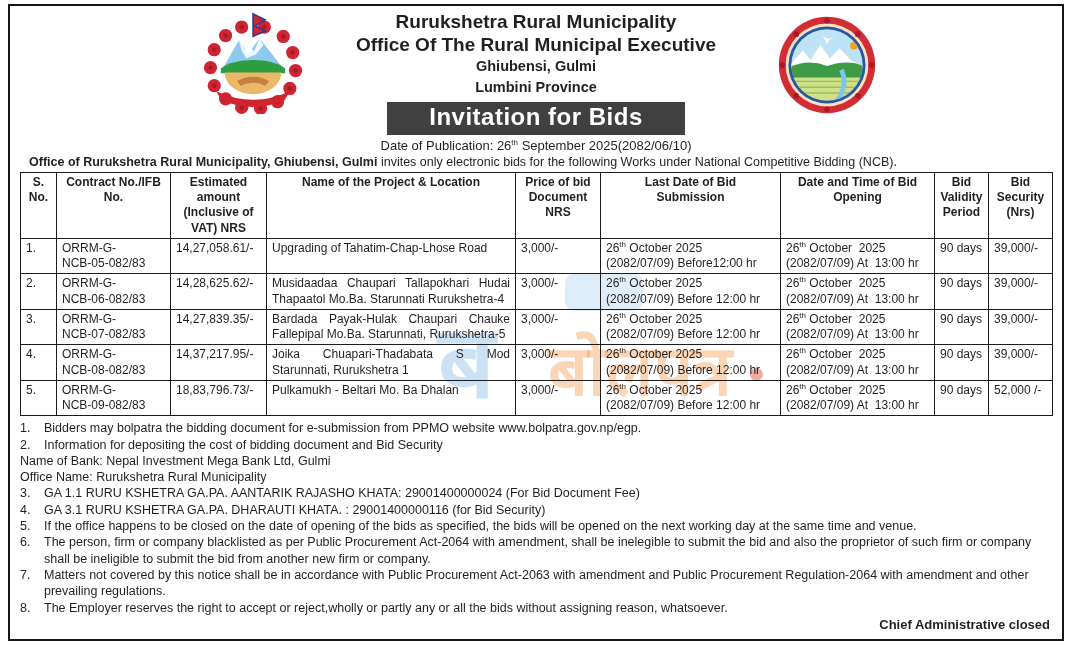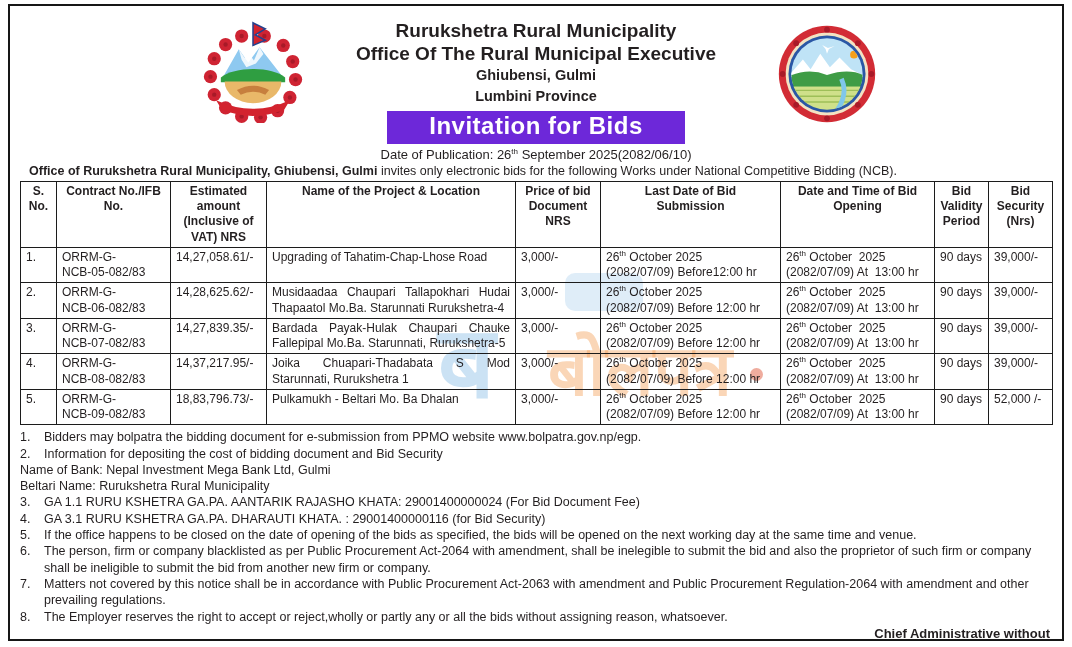--- a/index.html
+++ b/index.html
@@ -14,28 +14,28 @@
   }
   .watermark { position:absolute; z-index:1; pointer-events:none; font-weight:bold; }
   .wm-box { position:absolute; left:565px; top:273px; width:78px; height:38px;
             background:rgba(140,190,230,0.28); border-radius:10px; }
   .wm-big { position:absolute; left:438px; top:312px; font-size:100px; line-height:1;
             color:rgba(140,190,230,0.45); }
   .wm-orange { position:absolute; left:548px; top:336px; font-size:70px; line-height:1;
                color:rgba(242,153,74,0.40); }
   .wm-dot { position:absolute; left:750px; top:368px; width:13px; height:13px;
             border-radius:50%; background:rgba(220,70,40,0.45); }
-  .content { position:relative; z-index:2; padding:15px 20px 0;border-radius:17px; }
+  .content { position:relative; z-index:2; padding:6px 20px 0;border-radius:17px; }
   .head { position:relative; text-align:center; padding-top:4px; }
   .logo { position:absolute; top:4px; }
   .logo.left { left:180px; width:106px; height:104px; }
   .logo.right { left:750px; width:114px; height:106px; top:6px; }
   .h1 { font-size:19px; font-weight:bold; line-height:1.22; }
   .h2 { font-size:14.5px; font-weight:bold; line-height:1.4; }
-  .banner { display:inline-block; background:#6d28d9; color:#fff; font-size:24px;
+  .banner { display:inline-block; background:#404040; color:#fff; font-size:24px;
             font-weight:bold; padding:1px 42px 4px; margin-top:5px; letter-spacing:0.5px; }
   .pub { font-size:13px; font-weight:normal; margin-top:3px; }
   .intro { font-size:12.5px; margin:2px 9px 3px; text-align:left; }
   .b { font-weight:bold; }
   table { border-collapse:collapse; width:100%; table-layout:fixed; margin-top:1px; }
   th,td { border:1.6px solid #1c1c1c; padding:2px 5px; font-size:12px;
           vertical-align:top; line-height:1.27; overflow:hidden; }
   th { font-weight:bold; text-align:center; }
   thead tr { height:58px; }
   tbody tr { height:35px; }
@@ -245,21 +245,21 @@
           <span class="note-text">Bidders may bolpatra the bidding document for e-submission from PPMO website www.bolpatra.gov.np/egp.</span>
         </div>
         <div class="note">
           <span class="note-num">2.</span>
           <span class="note-text">Information for depositing the cost of bidding document and Bid Security</span>
         </div>
         <div class="note">
           <span class="note-text">Name of Bank: Nepal Investment Mega Bank Ltd, Gulmi</span>
         </div>
         <div class="note">
-          <span class="note-text">Beltari Name: Rurukshetra Rural Municipality</span>
+          <span class="note-text">Office Name: Rurukshetra Rural Municipality</span>
         </div>
         <div class="note">
           <span class="note-num">3.</span>
           <span class="note-text">GA 1.1 RURU KSHETRA GA.PA. AANTARIK RAJASHO KHATA: 29001400000024 (For Bid Document Fee)</span>
         </div>
         <div class="note">
           <span class="note-num">4.</span>
           <span class="note-text">GA 3.1 RURU KSHETRA GA.PA. DHARAUTI KHATA. : 29001400000116 (for Bid Security)</span>
         </div>
         <div class="note">
@@ -273,15 +273,15 @@
         <div class="note">
           <span class="note-num">7.</span>
           <span class="note-text">Matters not covered by this notice shall be in accordance with Public Procurement Act-2063 with amendment and Public Procurement Regulation-2064 with amendment and other prevailing regulations.</span>
         </div>
         <div class="note">
           <span class="note-num">8.</span>
           <span class="note-text">The Employer reserves the right to accept or reject,wholly or partly any or all the bids without assigning reason, whatsoever.</span>
         </div>
       </div>
 
-    <div class="sig">Chief Administrative without</div>
+    <div class="sig">Chief Administrative closed</div>
   </div>
 </div>
 
 </body></html>

